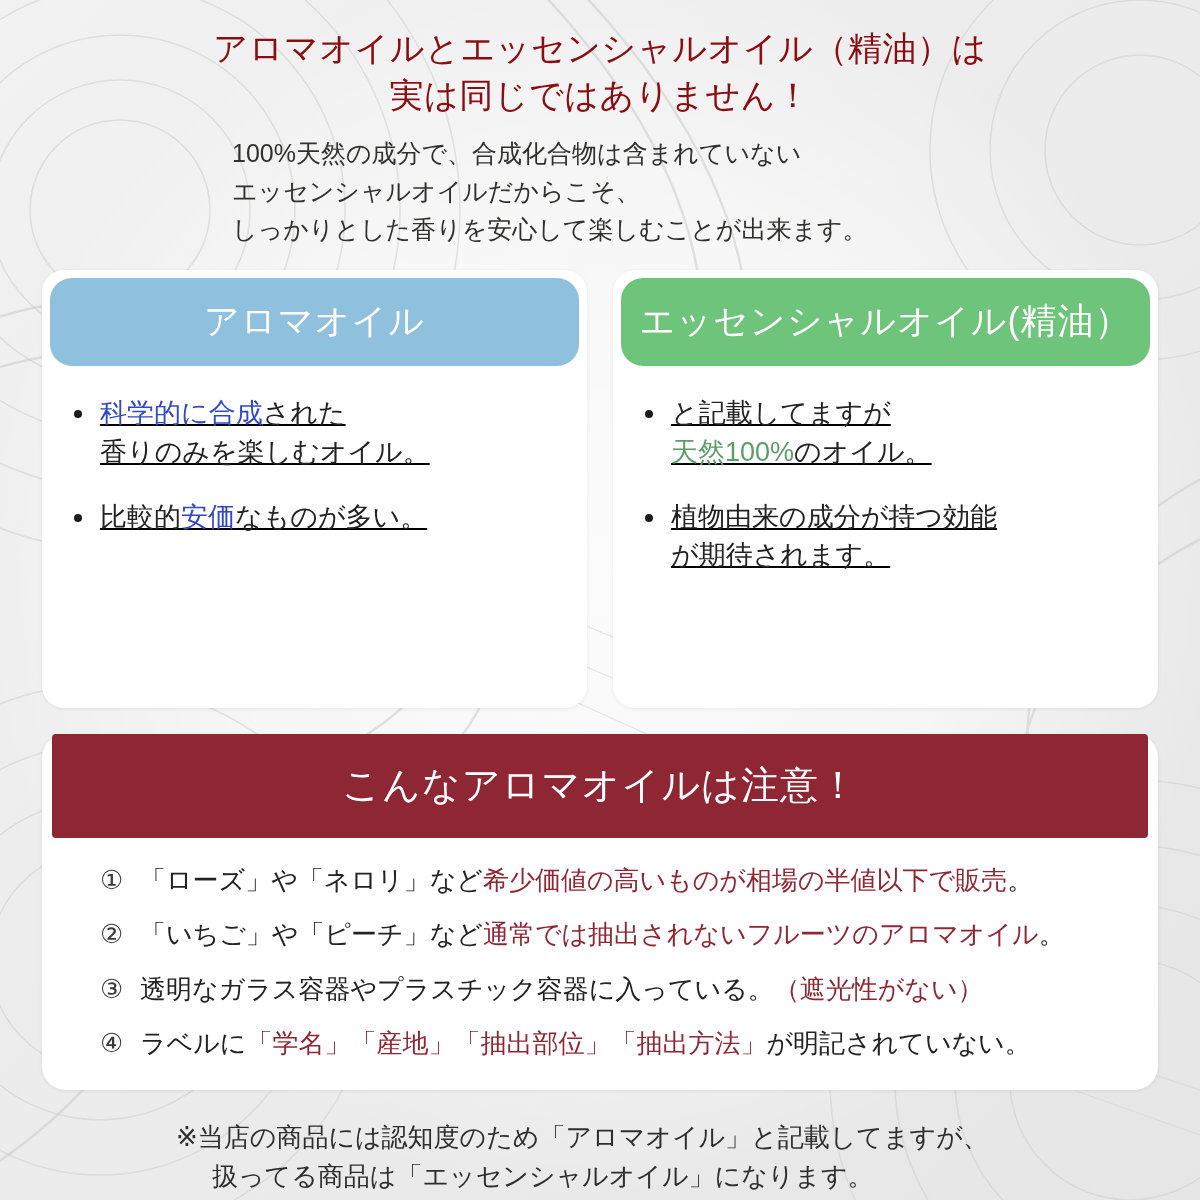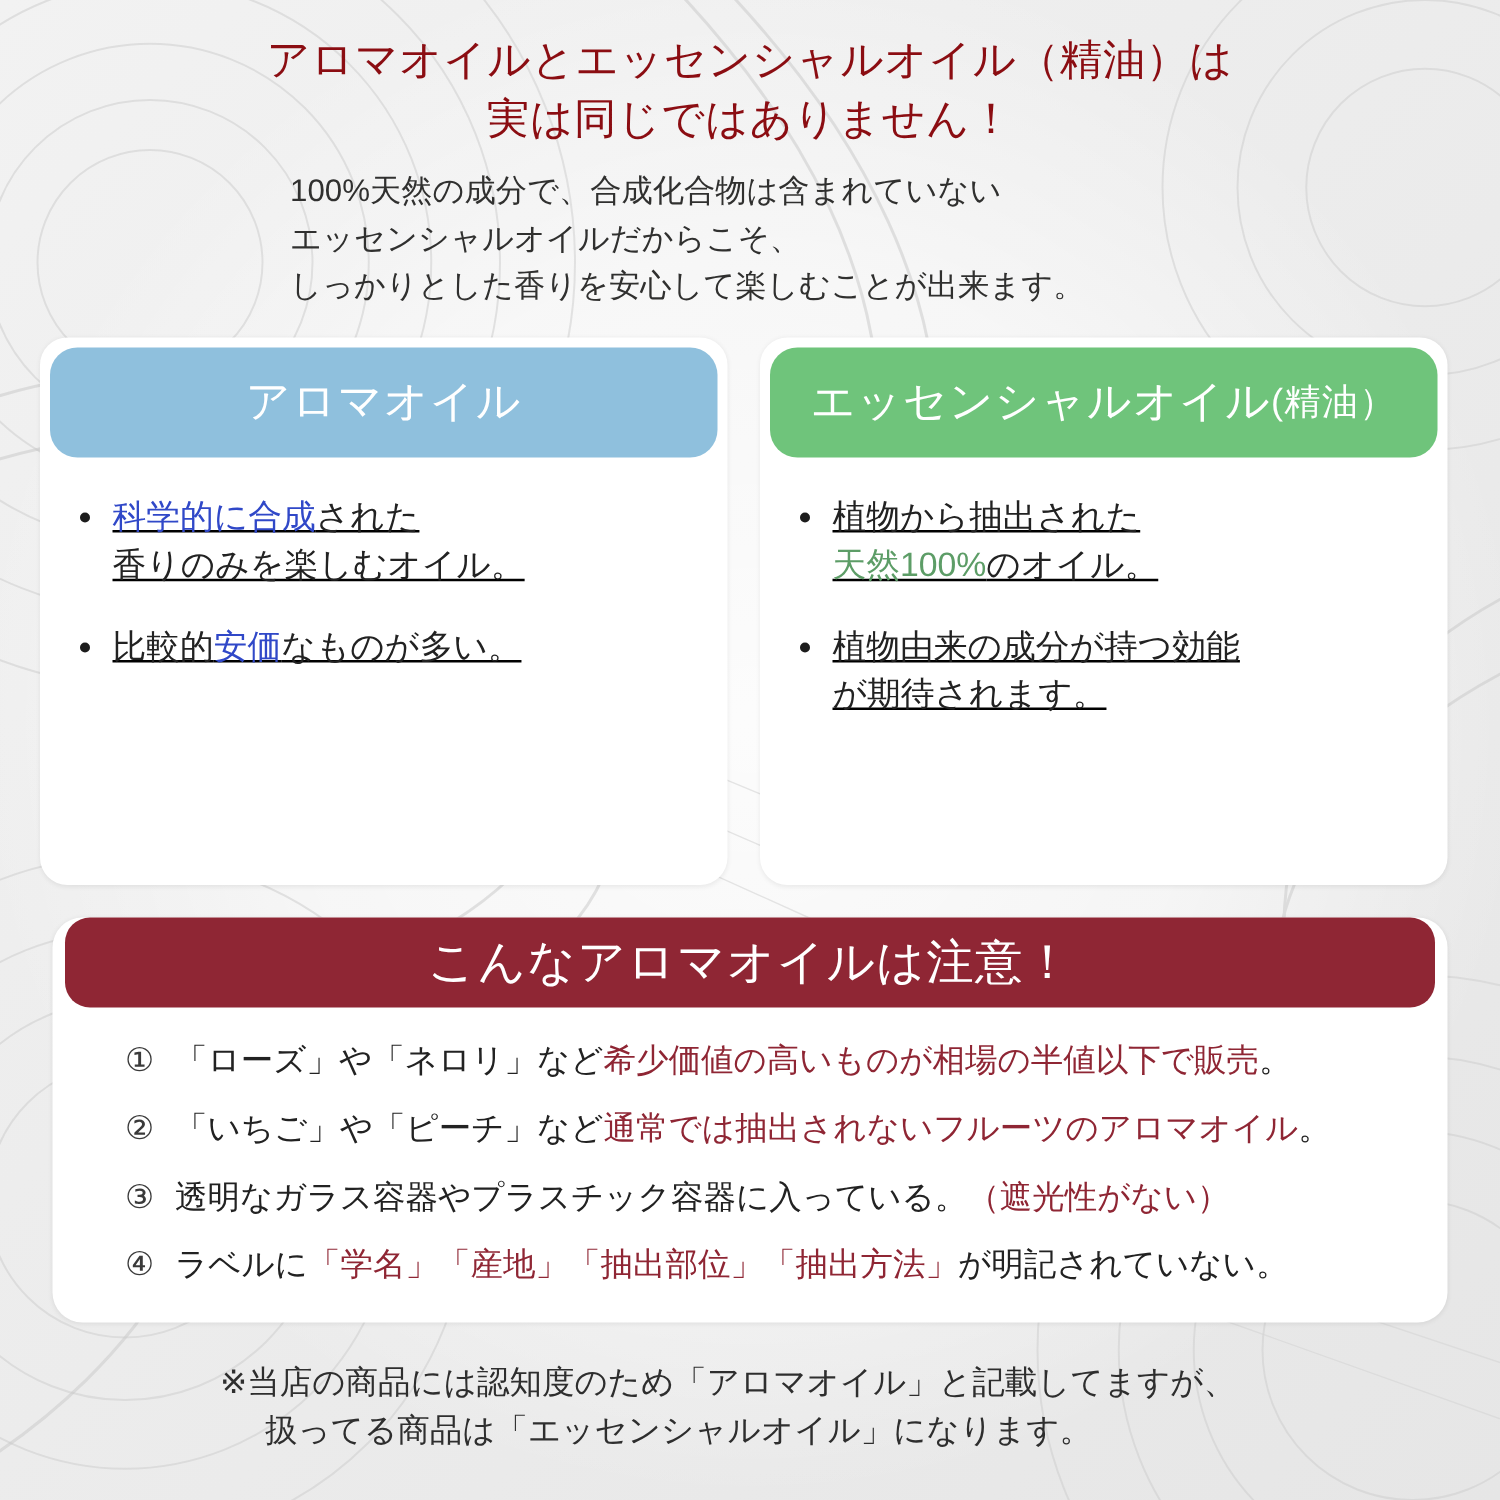--- a/index.html
+++ b/index.html
@@ -64,21 +64,21 @@
     text-align: left;
   }
   .lead span { display: block; }
 
   
   .cards {
     position: relative;
     z-index: 2;
     display: flex;
     gap: 26px;
-    margin: 22px 42px 0 32px;
+    margin: 22px 42px 0 42px;
   }
   .card {
     flex: 1 1 0;
     background: #ffffff;
     border-radius: 22px;
     box-shadow: 0 1px 4px rgba(0,0,0,0.07);
     padding: 0 0 26px 0;
     min-height: 412px;
   }
   .card-head {
@@ -87,21 +87,21 @@
     height: 88px;
     display: flex;
     align-items: center;
     justify-content: center;
     color: #ffffff;
     font-size: 35px;
     letter-spacing: 1px;
   }
   .card-head.blue { background: #8fc0dd; }
   .card-head.green { background: #6fc47b; }
-  .card-head .sub { font-size: 29px; }
+  .card-head .sub { font-size: 36px; }
 
   .bullets {
     list-style: none;
     margin: 0;
     padding: 28px 14px 0 26px;
     text-decoration: underline;
   }
   .bullets li {
     position: relative;
     padding-left: 32px;
@@ -129,23 +129,23 @@
     position: relative;
     z-index: 2;
     margin: 26px 42px 0 42px;
     background: #ffffff;
     border-radius: 24px;
     box-shadow: 0 1px 4px rgba(0,0,0,0.07);
     padding: 0 0 30px 0;
   }
   .caution-head {
     margin: 10px 10px 0 10px;
-    border-radius: 20px;
+    border-radius: 4px;
     background: #8f2634;
-    height: 72px;
+    height: 104px;
     display: flex;
     align-items: center;
     justify-content: center;
     color: #ffffff;
     font-size: 38px;
     letter-spacing: 1px;
   }
   .numbered {
     list-style: none;
     margin: 0;
@@ -251,21 +251,21 @@
           <li><span>比較的</span><span class="hl-blue">安価</span><span>なものが多い。</span></li>
         </ul>
     </div>
 
     <div class="card">
       <div class="card-head green">
         <span>エッセンシャルオイル</span>
           <span class="sub">(精油）</span>
       </div>
       <ul class="bullets">
-          <li><span>植物から抽出された</span><br><span class="hl-green">天然100%</span><span>のオイル。</span></li>
+          <li><span>と記載してますが</span><br><span class="hl-green">天然100%</span><span>のオイル。</span></li>
           <li><span>植物由来の成分が持つ効能</span><br><span>が期待されます。</span></li>
         </ul>
     </div>
 
   </div>
 
   <div class="caution">
     <div class="caution-head">
       <span>こんなアロマオイルは注意！</span>
     </div>

